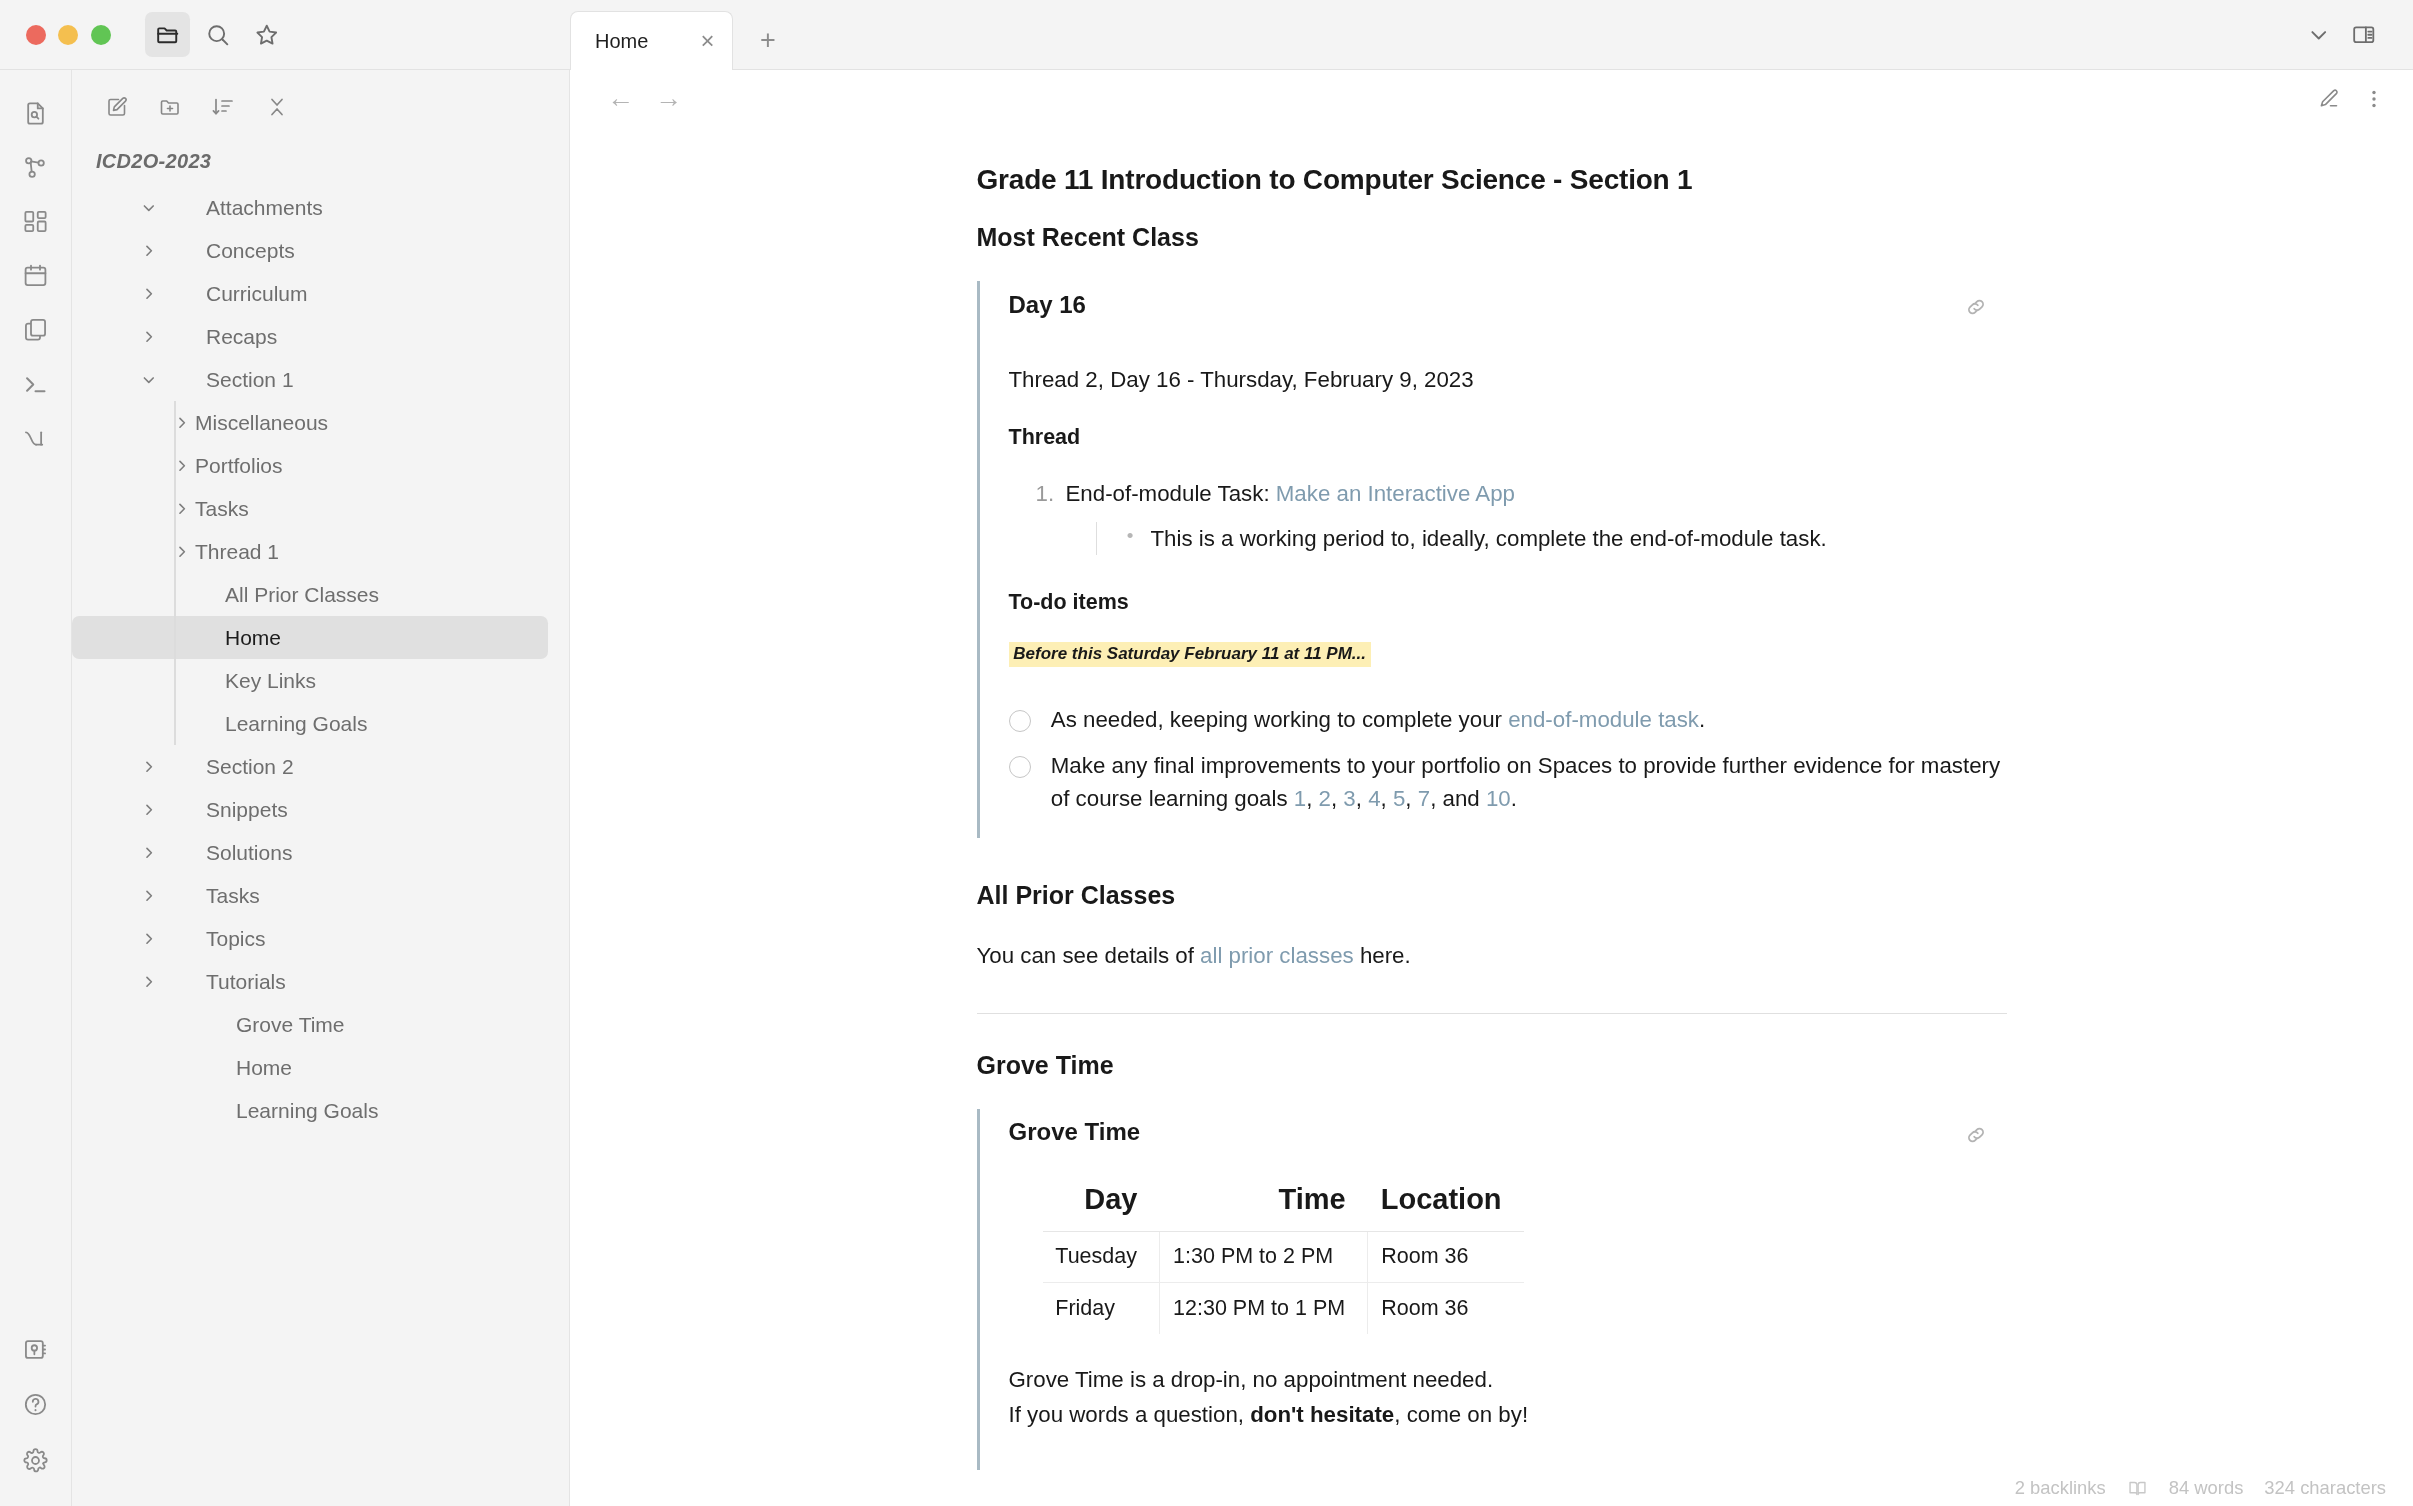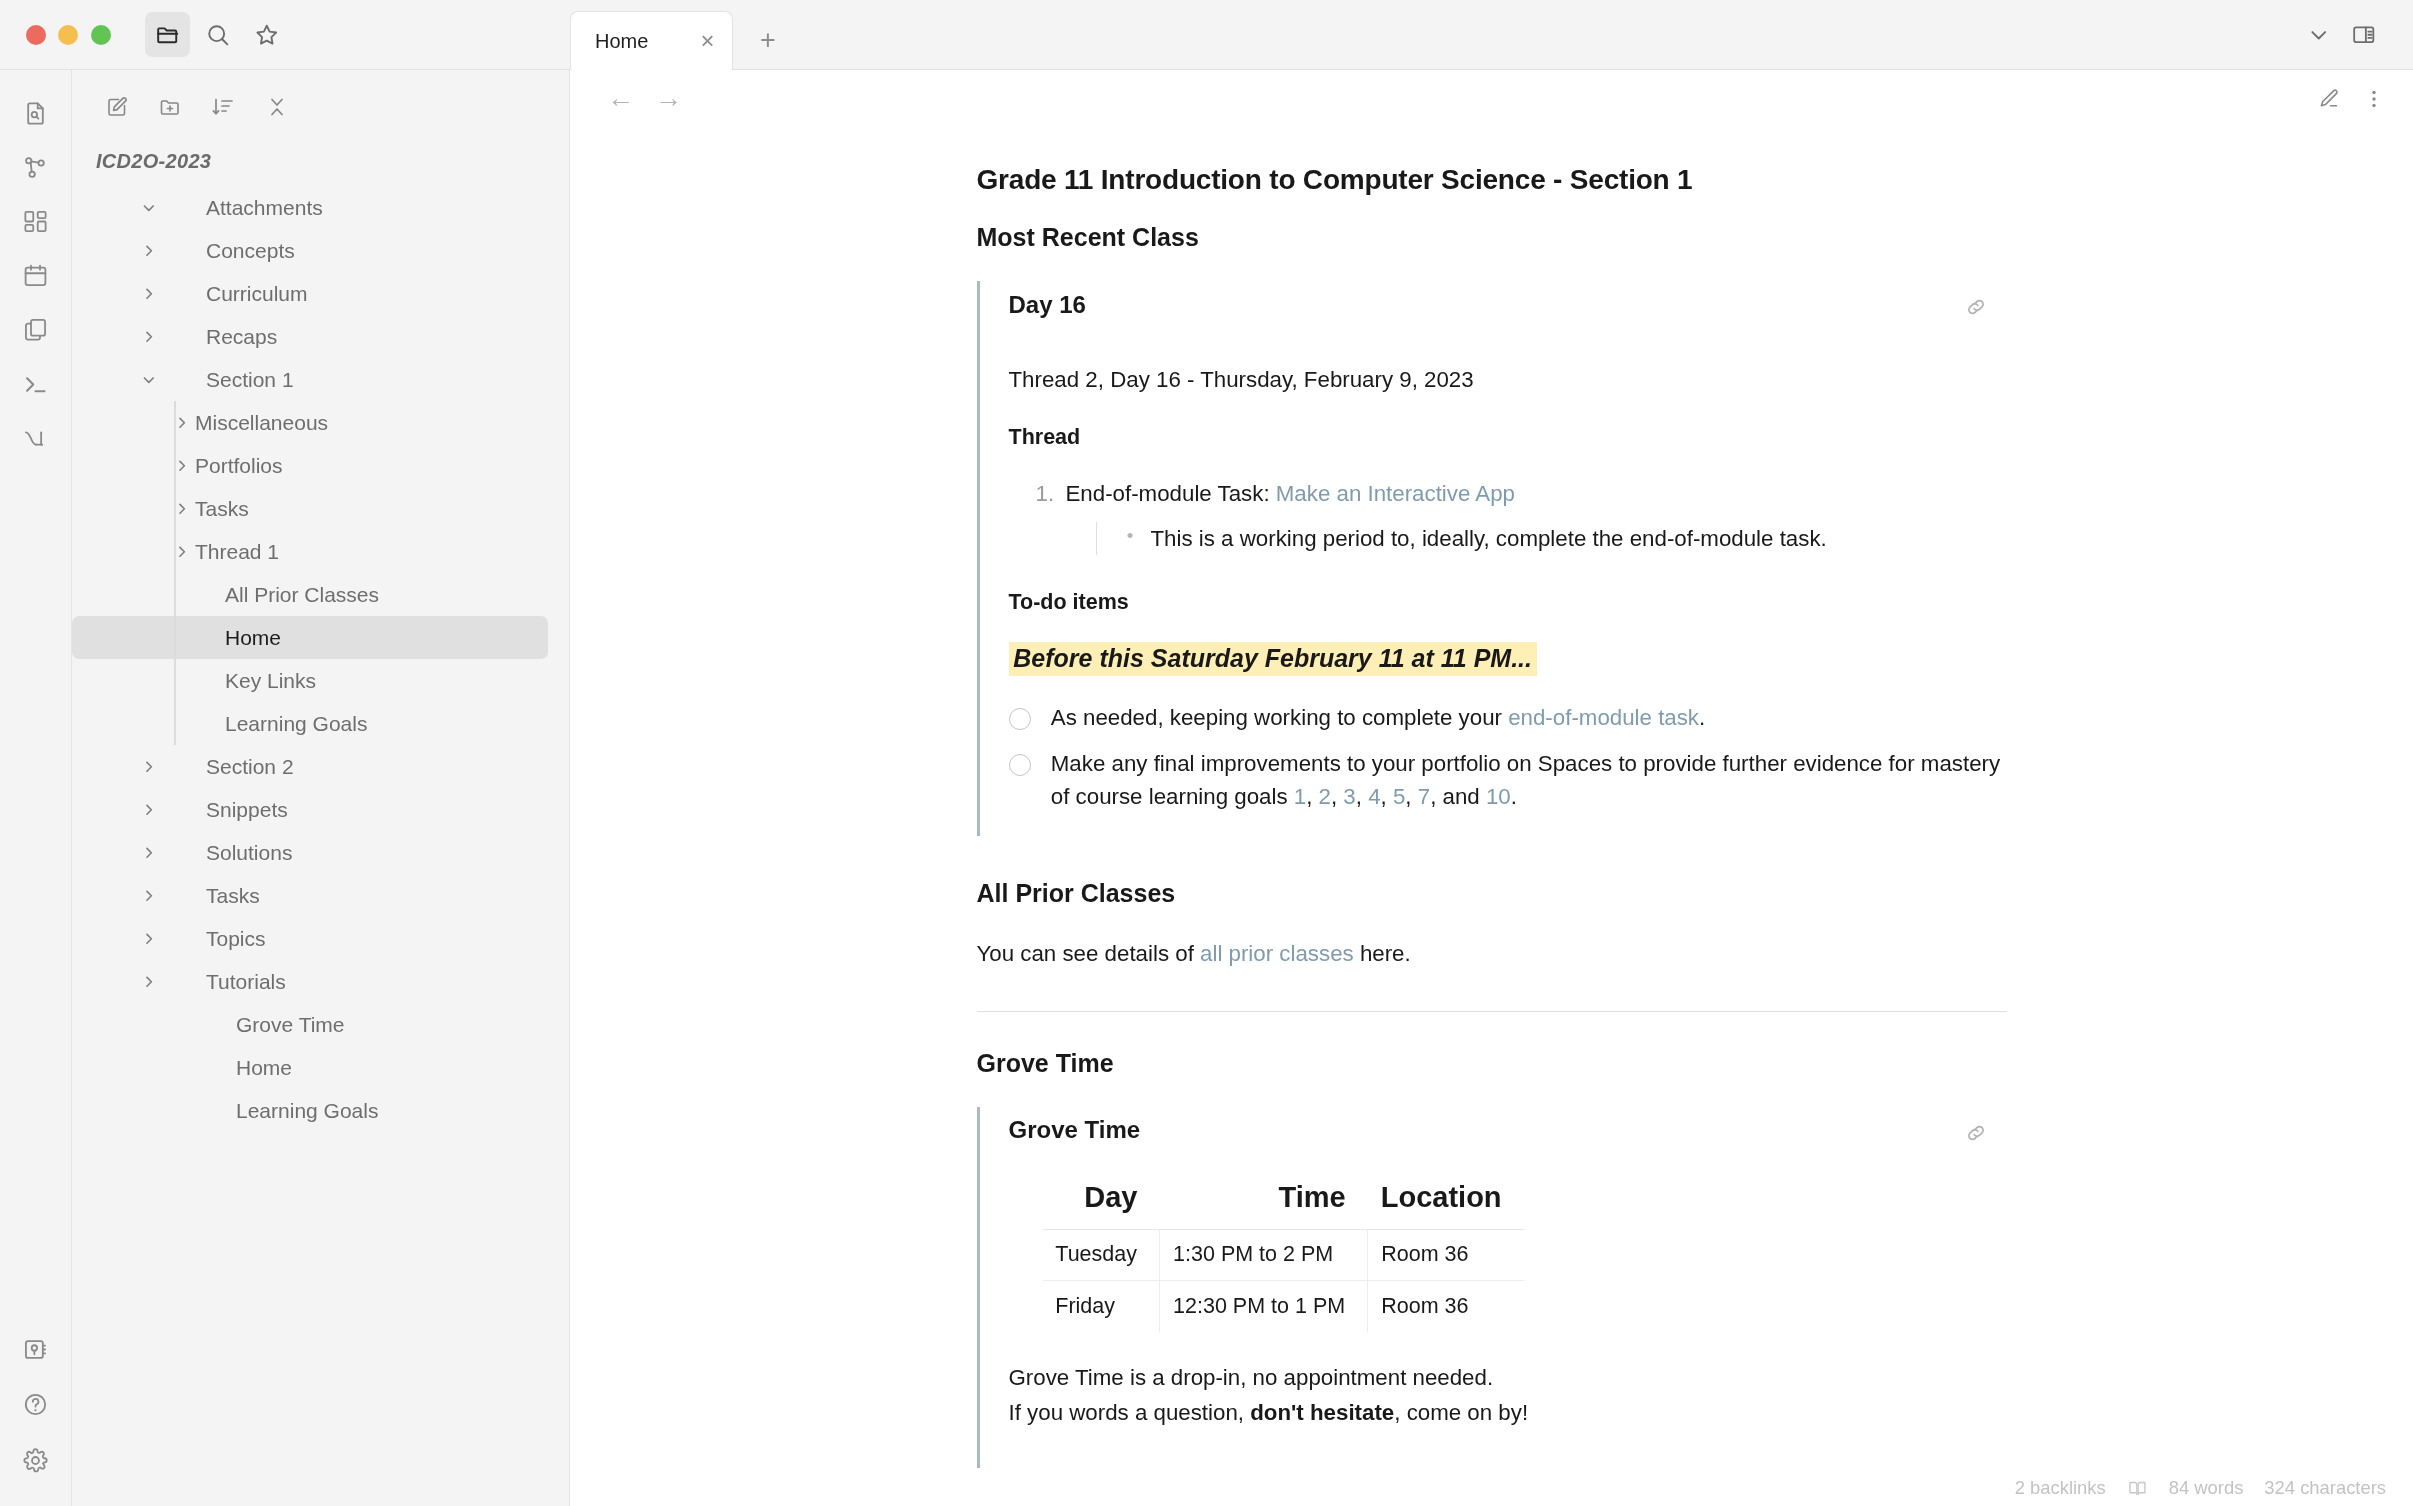--- a/index.html
+++ b/index.html
@@ -139,22 +139,22 @@
 
   ol.agenda { list-style: none; margin: 0 0 0 27px; }
   ol.agenda > li { font-size: 22.3px; line-height: 1.5; position: relative; padding-left: 30px; }
   ol.agenda > li .num { position: absolute; left: 0; color: #9a9a9a; }
   ul.sub { list-style: none; margin: 11.2px 0 0 30px; padding-left: 27px; border-left: 1.6px solid #dedede; }
   ul.sub > li { font-size: 22.3px; line-height: 1.5; position: relative; padding-left: 27px; }
   ul.sub > li::before { content: "•"; position: absolute; left: 3.2px; color: #b6b6b6; font-size: 19px; }
 
   .callout {
     display: inline-block; background: #fdefb5;
-    font-style: italic; font-weight: bold; font-size: 25px;
-    padding: 2.4px 4.8px; margin-bottom: 25px;
+    font-style: italic; font-weight: bold; font-size: 17px;
+    padding: 2.4px 4.8px; margin-bottom: 36px;
   }
   .todo { list-style: none; }
   .todo li { display: flex; align-items: flex-start; margin-bottom: 12.8px; }
   .cbox {
     width: 22.3px; height: 22.3px; flex: 0 0 22.3px;
     border: 1.6px solid #c6c6c6; border-radius: 50%;
     margin: 7.2px 20px 0 0;
   }
   .todo-text { font-size: 22.3px; line-height: 1.5; }
 

